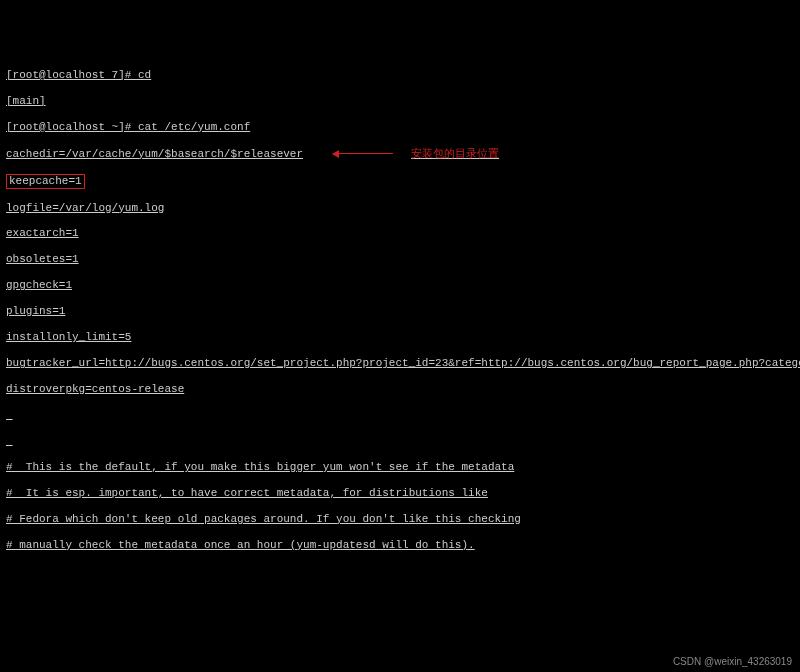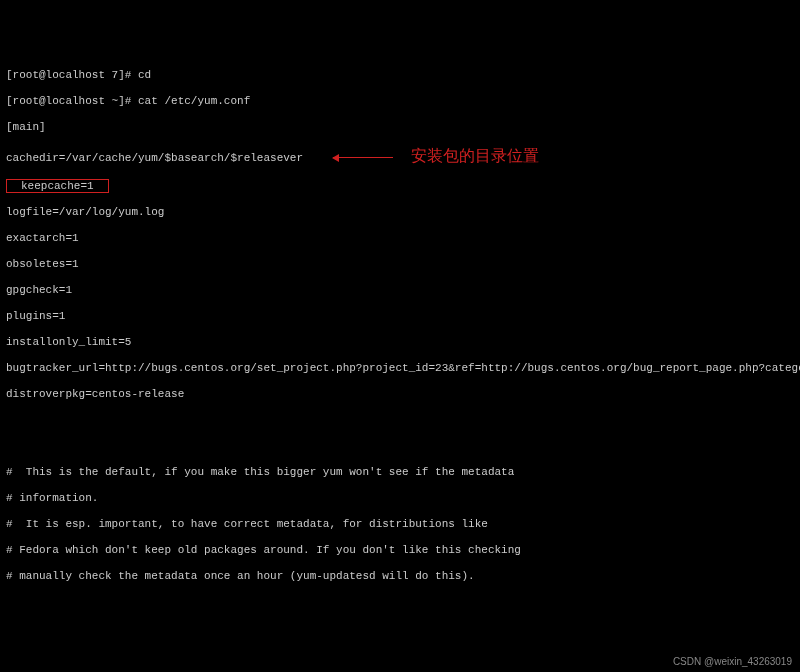--- a/index.html
+++ b/index.html
@@ -9,24 +9,24 @@
     font-family: "Courier New", monospace;
     font-size: 11px;
     line-height: 1.18;
     width: 800px;
     height: 672px;
     padding: 4px 6px;
     overflow: hidden;
     position: relative;
     white-space: pre;
   }
-  .line { display: block; }
+  .line { display: block; text-decoration: underline; }
   .highlight-box {
     border: 1px solid #d02020;
-    padding: 0 14px;
+    padding: 0 2px;
     display: inline-block;
   }
   .arrow-wrap {
     display: inline-block;
     color: #d02020;
     vertical-align: middle;
     margin-left: 30px;
   }
   .arrow-line {
     display: inline-block;
@@ -42,54 +42,53 @@
     left: -1px;
     top: -3px;
     border-right: 7px solid #d02020;
     border-top: 4px solid transparent;
     border-bottom: 4px solid transparent;
   }
   .annotation {
     color: #d02020;
     margin-left: 18px;
     font-family: sans-serif;
-    font-size: 16px;
+    font-size: 11px;
   }
   .watermark {
     position: absolute;
     right: 8px;
     bottom: 4px;
     color: #888;
     font-family: sans-serif;
     font-size: 10px;
   }
 </style>
 </head>
 <body>
 
 
 
 <div>
 <span class="line">[root@localhost 7]# cd</span>
+<span class="line">[main]</span>
 <span class="line">[root@localhost ~]# cat /etc/yum.conf</span>
-<span class="line">[main]</span>
 <span class="line"><span>cachedir=/var/cache/yum/$basearch/$releasever</span><span class="arrow-wrap"><span class="arrow-line"></span></span><span class="annotation">安装包的目录位置</span></span>
 <span class="line"><span class="highlight-box">keepcache=1</span></span>
 <span class="line">logfile=/var/log/yum.log</span>
 <span class="line">exactarch=1</span>
 <span class="line">obsoletes=1</span>
 <span class="line">gpgcheck=1</span>
 <span class="line">plugins=1</span>
 <span class="line">installonly_limit=5</span>
 <span class="line">bugtracker_url=http://bugs.centos.org/set_project.php?project_id=23&amp;ref=http://bugs.centos.org/bug_report_page.php?category=yum</span>
 <span class="line">distroverpkg=centos-release</span>
 <span class="line"> </span>
 <span class="line"> </span>
 <span class="line">#  This is the default, if you make this bigger yum won't see if the metadata</span>
-<span class="line"># information.</span>
 <span class="line">#  It is esp. important, to have correct metadata, for distributions like</span>
 <span class="line"># Fedora which don't keep old packages around. If you don't like this checking</span>
 <span class="line"># manually check the metadata once an hour (yum-updatesd will do this).</span>
 
 
 
 
 
 
 

